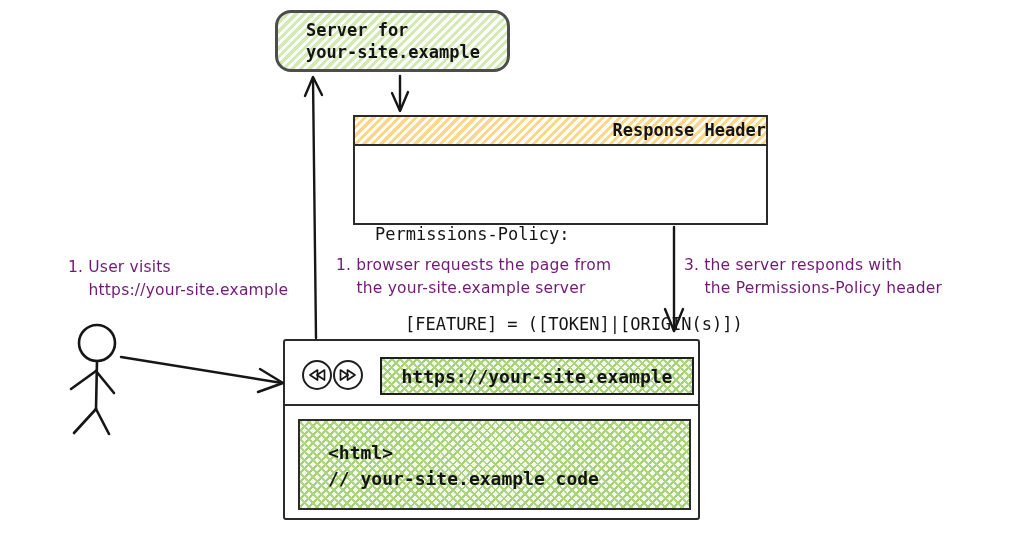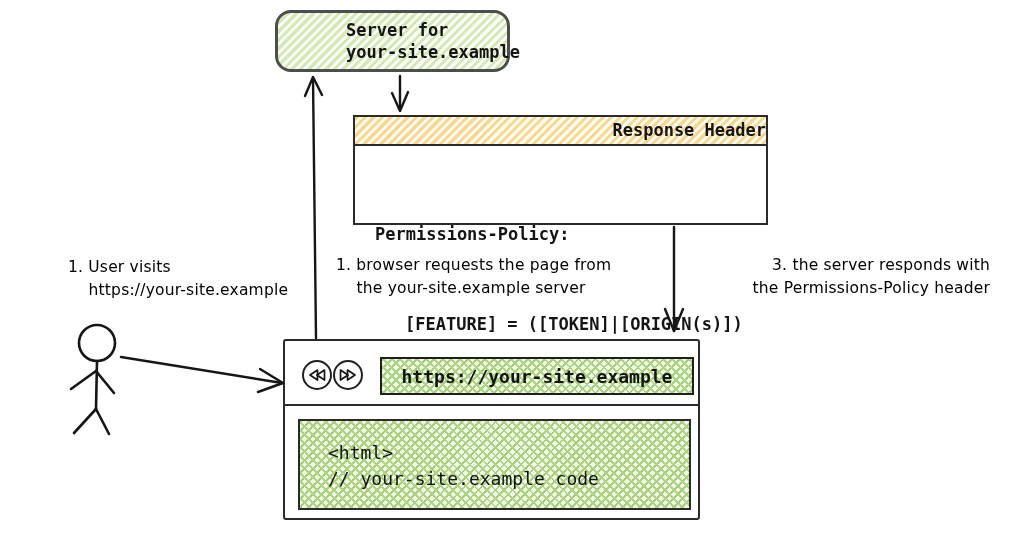--- a/index.html
+++ b/index.html
@@ -21,44 +21,44 @@
   .cross-green {
     background-color:#f4faeb;
     background-image:
       repeating-linear-gradient(45deg,#aed581 0px,#aed581 2px,rgba(255,255,255,0) 2px,rgba(255,255,255,0) 6px),
       repeating-linear-gradient(135deg,#a5d077 0px,#a5d077 2px,rgba(255,255,255,0) 2px,rgba(255,255,255,0) 6px);
   }
   
   .server-box {
     position:absolute; left:275px; top:10px; width:235px; height:62px;
     border:3px solid #4d4d4d; border-radius:16px;
-    display:flex; align-items:center;padding-left:40px;
+    display:flex; align-items:center;
   }
   .server-box .label {
     margin-left:28px; font-weight:bold; font-size:17px; line-height:22px; white-space:pre;
   }
   
   .rh-box {
     position:absolute; left:353px; top:115px; width:415px; height:110px;
     border:2px solid #2b2b2b; background:#ffffff;
   }
   .rh-title {
     height:29px; border-bottom:2px solid #2b2b2b;
     font-weight:bold; font-size:17px; line-height:27px; padding-left:17px;
   }
-  .rh-body { padding:13px 0 0 20px; font-weight:bold; font-size:17px; line-height:30px; white-space:pre; }
+  .rh-body { padding:13px 0 0 20px; font-weight:normal; font-size:17px; line-height:30px; white-space:pre; }
   .rh-line2 { padding-left:30px; }
   
   .note {
     position:absolute; font-family:"DejaVu Sans", sans-serif;
-    font-size:15.5px; line-height:23px; color:#000000; white-space:pre; letter-spacing:.2px;
+    font-size:15.5px; line-height:23px; color:#701a75; white-space:pre; letter-spacing:.2px;
   }
   .note-1 { left:68px;  top:256px; }
   .note-2 { left:336px; top:254px; }
-  .note-3 { left:732px; top:254px;text-align:right; }
+  .note-3 { left:684px; top:254px; }
   
   .browser {
     position:absolute; left:283px; top:339px; width:417px; height:181px;
     border:2px solid #2b2b2b; border-radius:3px; background:#ffffff;
   }
   .browser-topbar {
     position:absolute; left:0; top:0; width:100%; height:65px;
     border-bottom:2px solid #2b2b2b;
   }
   .nav-btn {
@@ -72,21 +72,21 @@
     position:absolute; left:95px; top:16px; width:314px; height:38px;
     border:2px solid #1f1f1f;
     display:flex; align-items:center; justify-content:center;
     font-weight:bold; font-size:18px;
   }
   .content-box {
     position:absolute; left:13px; top:78px; width:393px; height:91px;
     border:2px solid #2b2b2b;
   }
   .content-box .code {
-    margin:19px 0 0 28px; font-weight:normal; font-size:18px; line-height:26px; white-space:pre;
+    margin:19px 0 0 28px; font-weight:bold; font-size:18px; line-height:26px; white-space:pre;
   }
   
   .overlay { position:absolute; left:0; top:0; pointer-events:none; }
   .ink { stroke:#161616; fill:none; stroke-linecap:round; stroke-linejoin:round; }
 </style>
 </head>
 <body>
 
 <div class="canvas">
 

